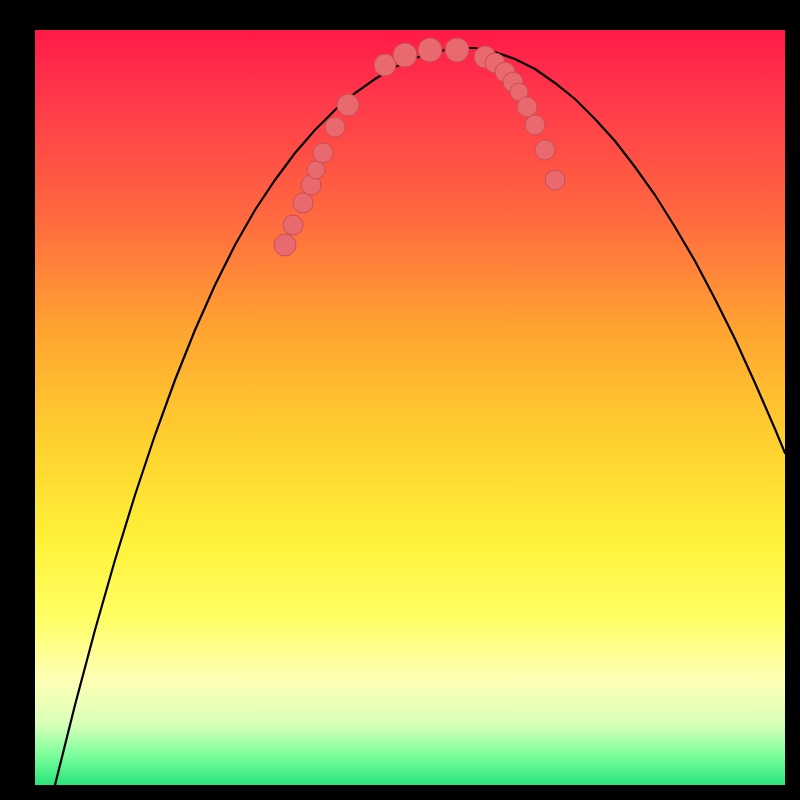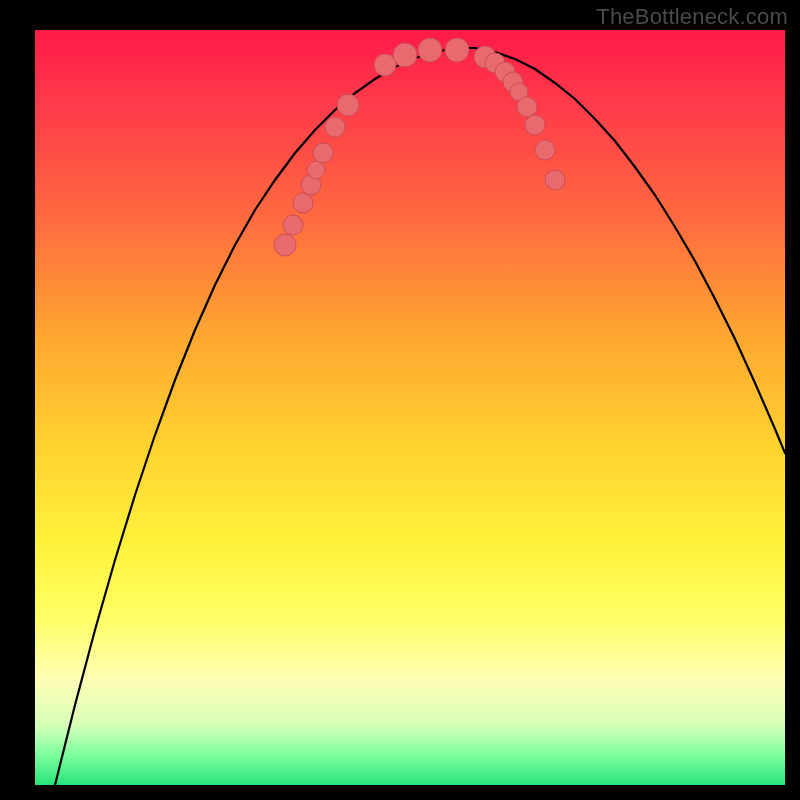--- a/index.html
+++ b/index.html
@@ -89,14 +89,13 @@
           <circle cx="478" cy="52" r="10" fill="#e86a6f" stroke="#c94e55" stroke-width="1"></circle>
           <circle cx="484" cy="62" r="9" fill="#e86a6f" stroke="#c94e55" stroke-width="1"></circle>
           <circle cx="492" cy="77" r="10" fill="#e86a6f" stroke="#c94e55" stroke-width="1"></circle>
           <circle cx="500" cy="95" r="10" fill="#e86a6f" stroke="#c94e55" stroke-width="1"></circle>
           <circle cx="510" cy="120" r="10" fill="#e86a6f" stroke="#c94e55" stroke-width="1"></circle>
           <circle cx="520" cy="150" r="10" fill="#e86a6f" stroke="#c94e55" stroke-width="1"></circle>
         </g>
     </svg>
   </div>
 
-  <div class="watermark">TheBottleneck.com</div>
 </div>
 
 </body></html>

